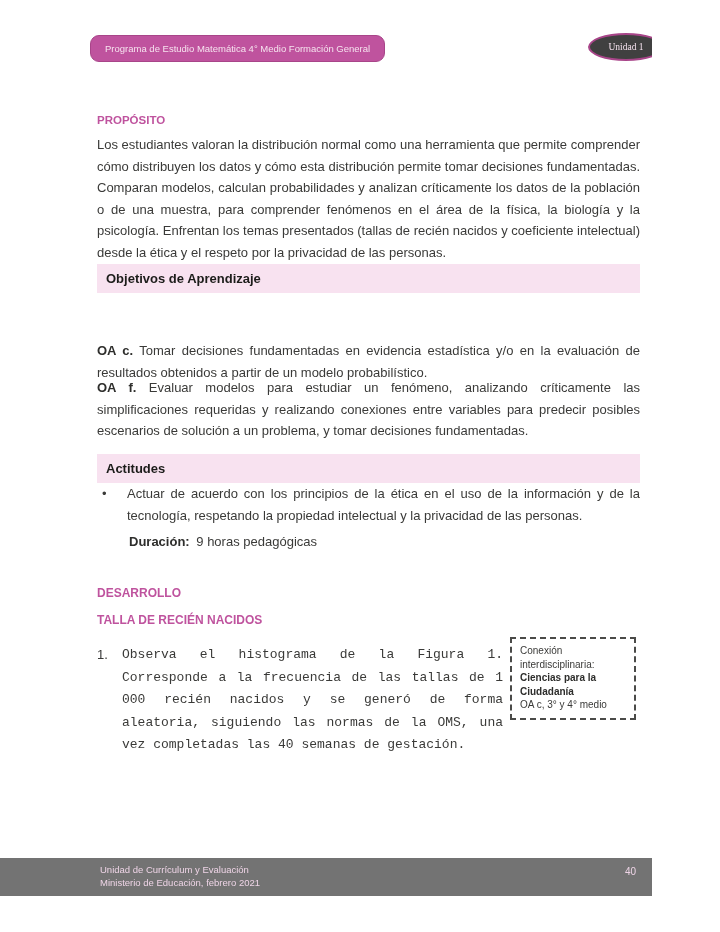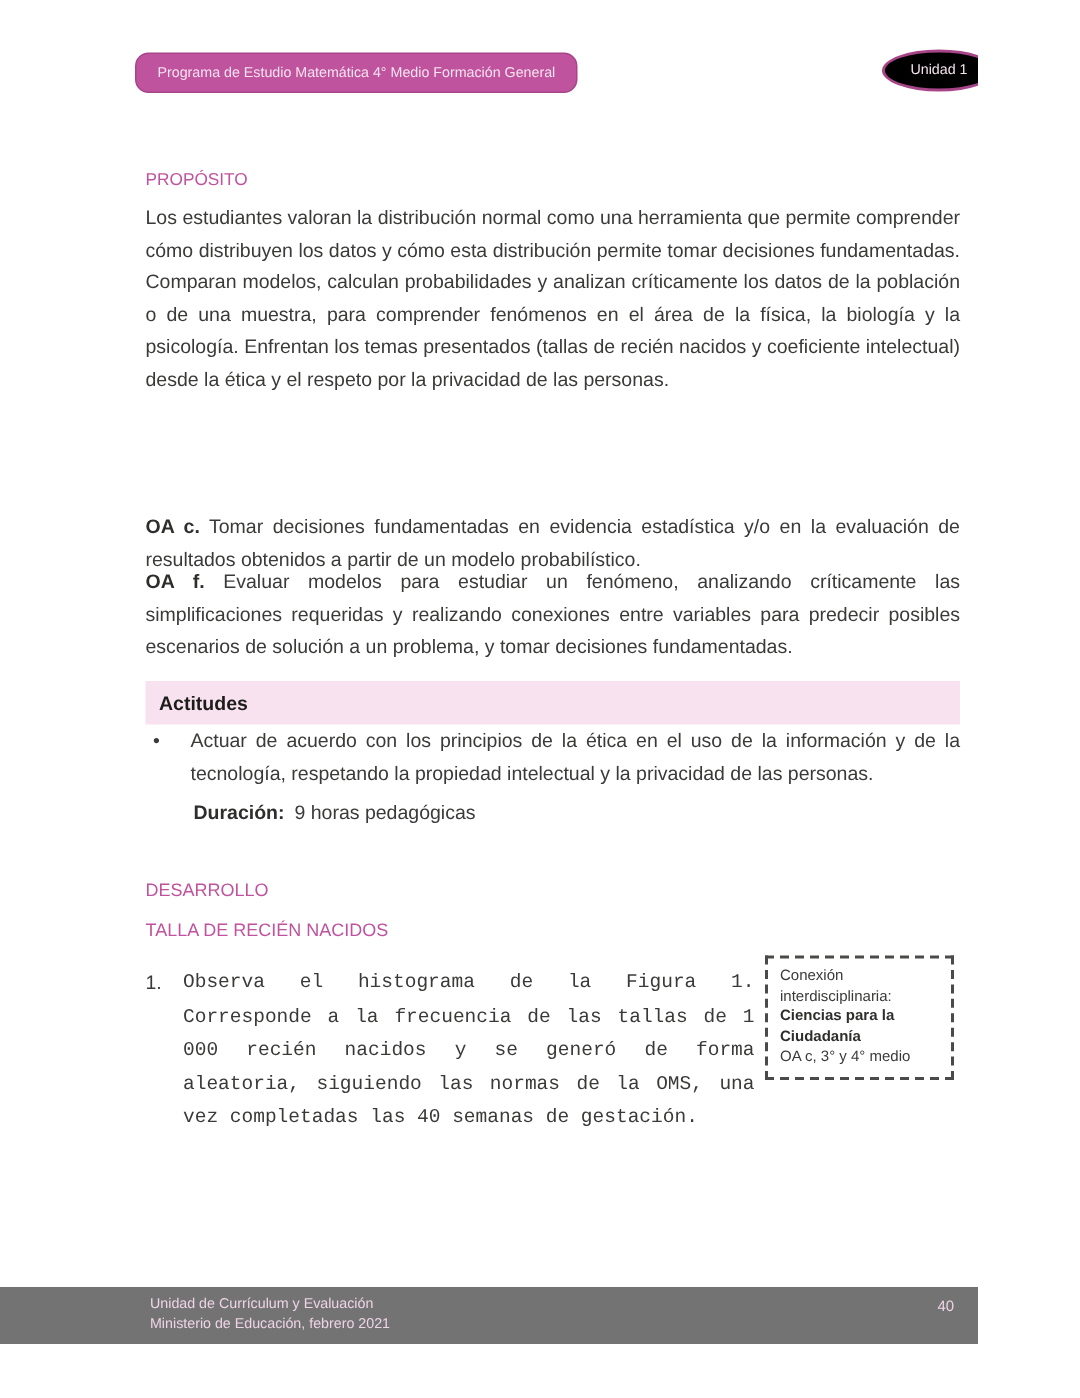--- a/index.html
+++ b/index.html
@@ -11,31 +11,31 @@
   }
   
   .badge-left {
     position:absolute; left:90px; top:35px; height:27px;
     line-height:25px; padding:0 14px;
     background:#bf539e; border:1px solid #a84589; border-radius:9px;
     color:#f6e3ef; font-size:9.5px; white-space:nowrap;
   }
   .badge-unit {
     position:absolute; left:588px; top:33px; width:76px; height:28px;
-    background:#000000; border:2px solid #a84589; border-radius:50%;
-    color:#f6e3ef; font-size:9.5px; text-align:center; line-height:24px;
+    background:#404040; border:2px solid #a84589; border-radius:50%;
+    color:#f6e3ef; font-size:9.5px; text-align:center; line-height:24px;font-family:Liberation Serif, serif;
   }
   
   .title {
     position:absolute; left:97px; top:84px; width:543px;
     color:#bf539e; font-size:15.5px; font-weight:bold;
   }
   .h-pink {
     position:absolute; left:97px;
-    color:#bf539e; font-size:11.5px; font-weight:normal;
+    color:#bf539e; font-size:11.5px; font-weight:bold;
   }
   .h-proposito { top:114px; }
   .h-desarrollo { top:586px; font-size:12px; }
   .h-talla { top:613px; font-size:12px; }
   
   .para {
     position:absolute; left:97px; width:543px;
     color:#3a3a38; font-size:13px; line-height:21.5px; text-align:justify;
   }
   .para b, .inline-label { font-weight:bold; color:#2e2e2c; }
@@ -95,20 +95,23 @@
 
   <div class="badge-left">Programa de Estudio Matemática 4° Medio Formación General</div>
 
   <div class="badge-unit">Unidad 1</div>
 
 
   <div class="h-pink h-proposito">PROPÓSITO</div>
 
   <div class="para p-proposito">Los estudiantes valoran la distribución normal como una herramienta que permite comprender cómo distribuyen los datos y cómo esta distribución permite tomar decisiones fundamentadas. Comparan modelos, calculan probabilidades y analizan críticamente los datos de la población o de una muestra, para comprender fenómenos en el área de la física, la biología y la psicología. Enfrentan los temas presentados (tallas de recién nacidos y coeficiente intelectual) desde la ética y el respeto por la privacidad de las personas.</div>
 
+  <div class="band band-objetivos">
+    <span>Objetivos de Aprendizaje</span>
+  </div>
 
 
   <div class="para p-oaf">
     <span class="inline-label">OA f.</span>
     <span>Evaluar modelos para estudiar un fenómeno, analizando críticamente las simplificaciones requeridas y realizando conexiones entre variables para predecir posibles escenarios de solución a un problema, y tomar decisiones fundamentadas.</span>
   </div>
 
   <div class="para p-oac">
     <span class="inline-label">OA c.</span>
     <span>Tomar decisiones fundamentadas en evidencia estadística y/o en la evaluación de resultados obtenidos a partir de un modelo probabilístico.</span>

